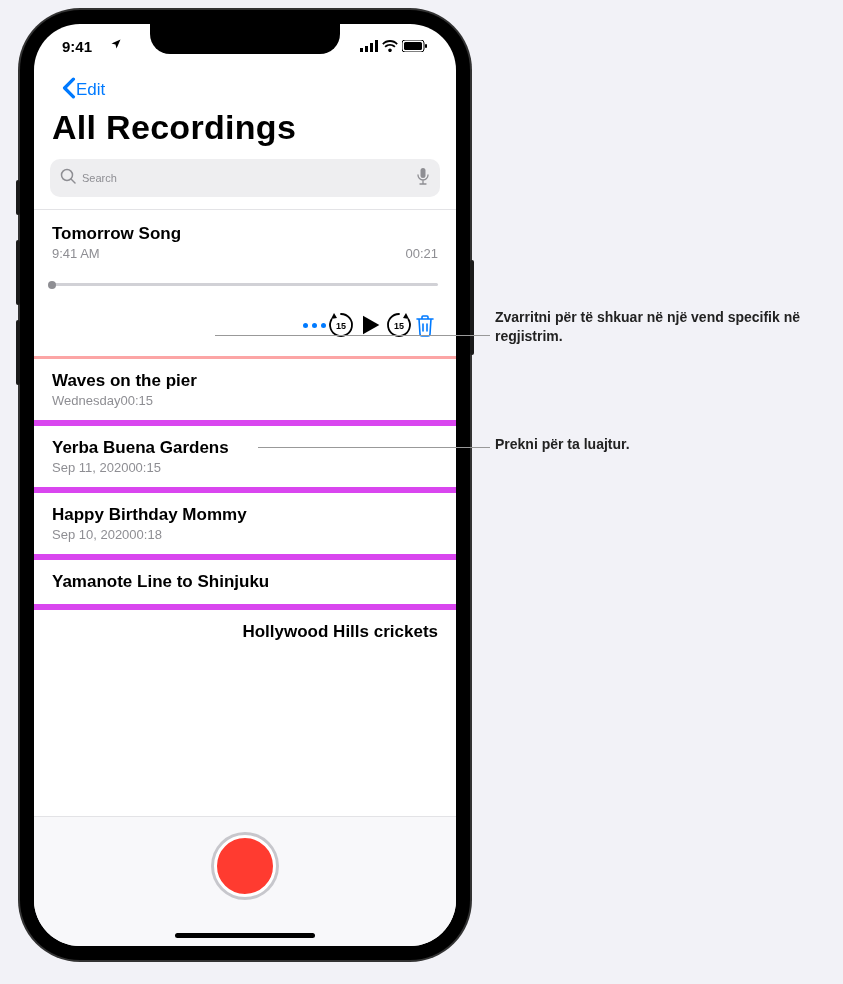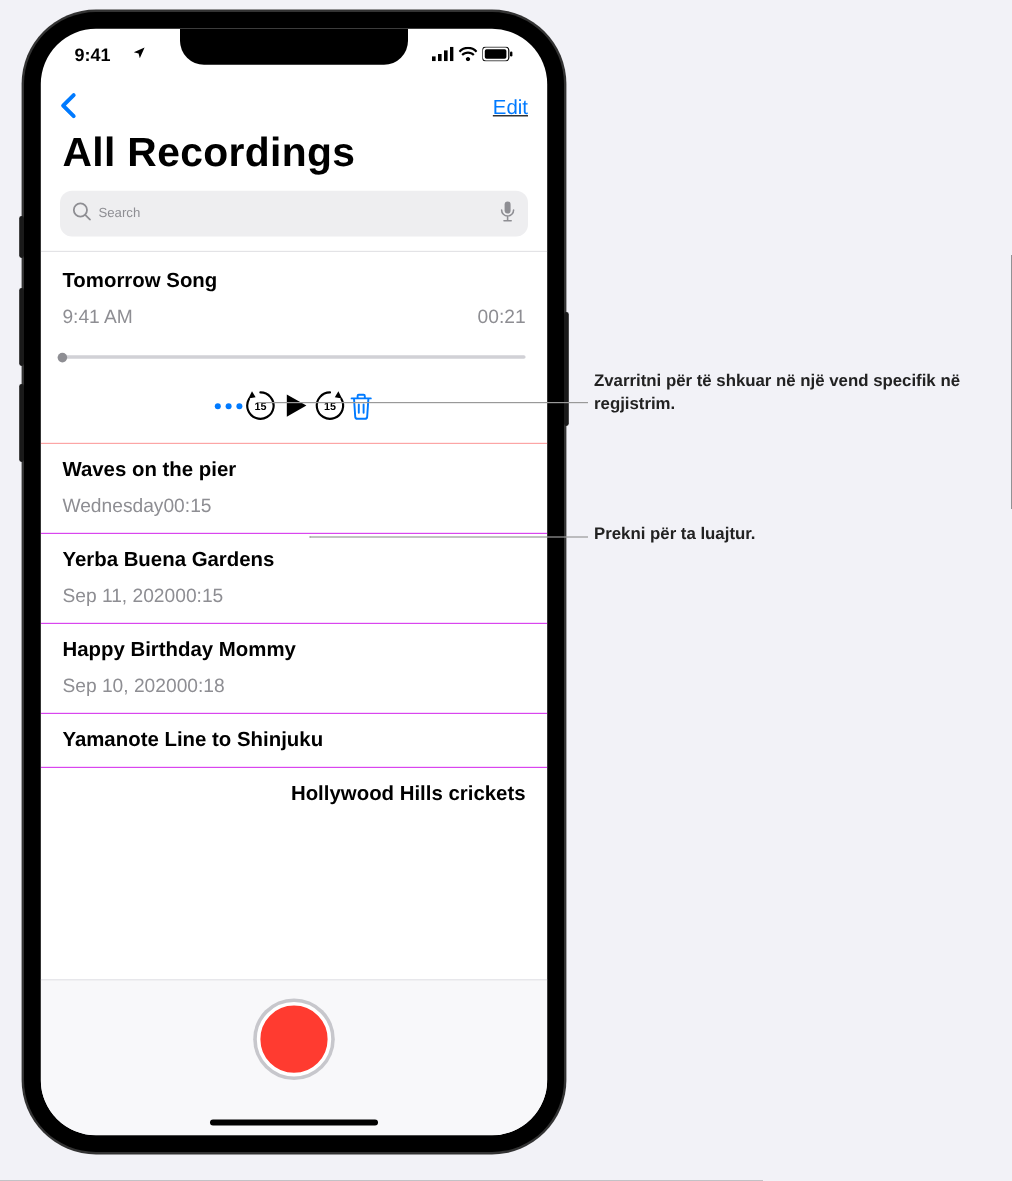--- a/index.html
+++ b/index.html
@@ -55,25 +55,23 @@
     justify-content: space-between;
     align-items: center;
     padding: 0 28px;
     font-size: 15px;
     font-weight: 600;
   }
   .status-left { display: flex; gap: 18px; }
   .status-right { display: flex; align-items: center; gap: 4px; }
   .nav-bar {
     display: flex;
-    justify-content: space-between;
     align-items: center;
-    padding: 6px 16px 2px;
+    padding: 6px 28px 2px;
     height: 40px;
-    text-decoration: underline;
   }
   .back-chevron { color: #007aff; }
   .edit-link { color: #007aff; font-size: 17px; font-weight: 400; }
   .page-title {
     font-size: 34px;
     font-weight: 700;
     padding: 0 18px 12px;
     letter-spacing: 0.3px;
   }
   .search-row { padding: 0 16px 12px; }
@@ -90,41 +88,41 @@
   .search-box input {
     flex: 1;
     border: none;
     background: transparent;
     font-size: 11px;
     color: #000;
     outline: none;
   }
   .search-box input::placeholder { color: #8e8e93; }
   .divider { height: 1px; background: #e3e3e6; }
-  .expanded-item { padding: 14px 18px 12px; border-bottom: 1px solid #fca5a5; }
+  .expanded-item { padding: 14px 18px 12px; border-bottom: 3px solid #fca5a5; }
   .item-title { font-size: 17px; font-weight: 600; }
-  .item-meta { display: flex; justify-content: space-between; font-size: 16px; color: #8e8e93; margin-top: 12px; }
+  .item-meta { display: flex; justify-content: space-between; font-size: 13px; color: #8e8e93; margin-top: 2px; }
   .scrubber { margin-top: 22px; position: relative; }
   .scrubber-track { height: 3px; background: #d1d1d6; border-radius: 2px; position: relative; }
   .scrubber-thumb {
     width: 8px; height: 8px; background: #8e8e93; border-radius: 50%;
     position: absolute; left: 0; top: 50%; transform: translate(-50%, -50%);
   }
   .scrubber-times { display: flex; justify-content: space-between; font-size: 12px; color: #8e8e93; margin-top: 6px; }
   .controls {
-    display: flex; justify-content: center; align-items: center;
+    display: flex; justify-content: flex-end; align-items: center;
     margin-top: 24px; padding: 0 2px 4px;
   }
   .ctrl-icon { color: #000; display: flex; align-items: center; justify-content: center; }
   .ctrl-blue { color: #007aff; }
   .dots { display: flex; gap: 4px; }
   .dot { width: 5px; height: 5px; background: #007aff; border-radius: 50%; }
   .list-item {
     padding: 12px 18px;
-    border-bottom: 1px solid #d946ef;
+    border-bottom: 6px solid #d946ef;
   }
   .list-item-row { display: flex; justify-content: flex-start; align-items: flex-end; }
   .bottom-bar {
     position: absolute; bottom: 0; left: 0; right: 0; height: 130px;
     background: #f8f8fa;
     border-top: 1px solid #e3e3e6;
     display: flex; align-items: flex-start; justify-content: center;
     padding-top: 18px;
   }
   .record-btn {

